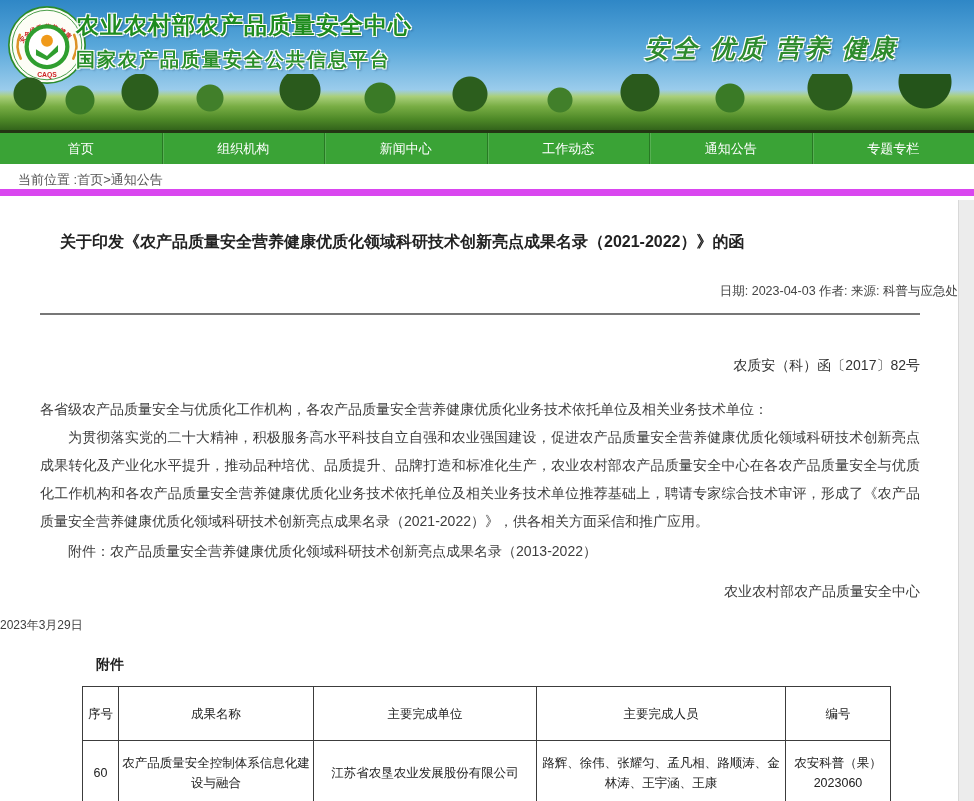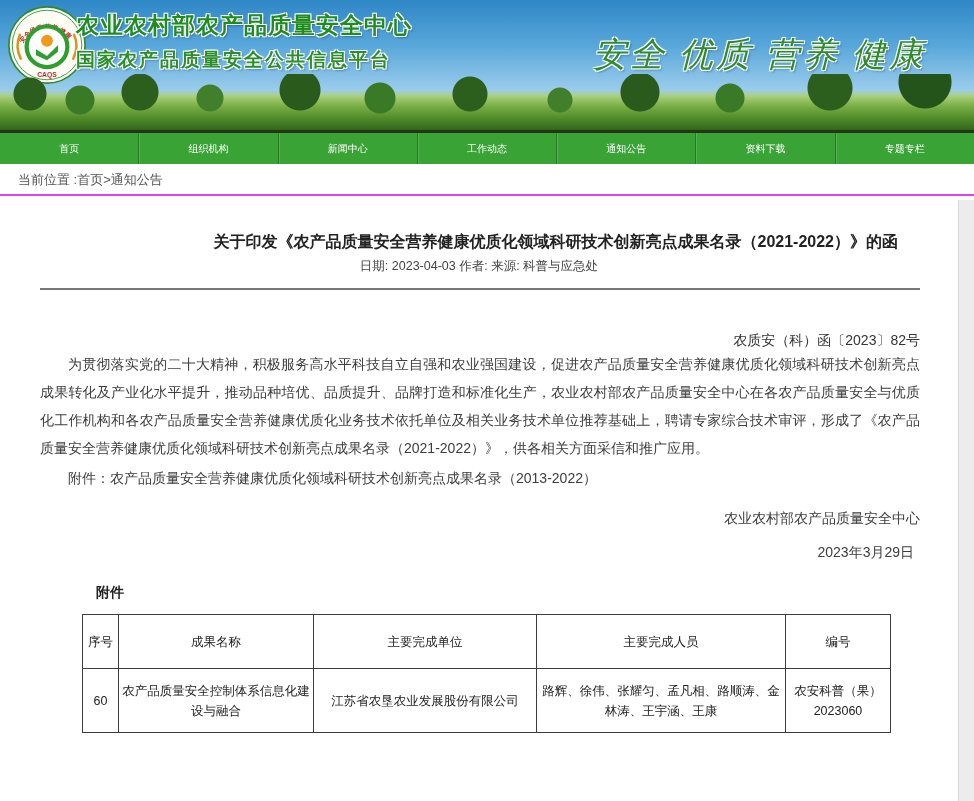--- a/index.html
+++ b/index.html
@@ -24,47 +24,47 @@
       radial-gradient(circle at 830px 14px, #2c5e1d 0 22px, transparent 23px),
       radial-gradient(circle at 925px 8px,  #24541a 0 26px, transparent 27px),
       linear-gradient(180deg, rgba(255,255,255,0) 0 28%, #a9cf7a 40%, #78ad44 58%, #4f8a28 80%, #33641b 100%);
   }
   .logo { position:absolute; left:8px; top:6px; width:78px; height:78px; }
   .banner-titles { position:absolute; left:76px; top:10px; }
   .org-title { font-size:23px; font-weight:bold; color:#1f8c1f; letter-spacing:1px;
     text-shadow:-1px -1px 0 #fff,1px -1px 0 #fff,-1px 1px 0 #fff,1px 1px 0 #fff,2px 2px 2px rgba(0,40,80,.35); }
   .platform-title { font-size:19px; font-weight:bold; color:#2a8e2a; letter-spacing:2px; margin-top:6px;
     text-shadow:-1px -1px 0 #fff,1px -1px 0 #fff,-1px 1px 0 #fff,1px 1px 0 #fff,2px 2px 2px rgba(0,40,80,.35); }
-  .slogan { position:absolute; right:48px; top:32px; font-size:34px; font-weight:normal; color:#2e8b2e;
+  .slogan { position:absolute; right:76px; top:32px; font-size:25px; font-weight:bold; color:#2e8b2e;
     letter-spacing:3px; font-style:italic;
     text-shadow:-1px -1px 0 #fff,1px -1px 0 #fff,-1px 1px 0 #fff,1px 1px 0 #fff,2px 2px 2px rgba(0,40,80,.35); }
 
   
   .navbar { display:flex; width:974px; height:34px; background:#3aa336; border-top:3px solid #233613; }
-  .nav-item { flex:1; text-align:center; line-height:31px; color:#ffffff; font-size:10px;
+  .nav-item { flex:1; text-align:center; line-height:31px; color:#ffffff; font-size:13px;
     text-decoration:none; cursor:pointer; }
   .nav-item + .nav-item { border-left:1px solid rgba(20,70,15,.45); box-shadow:inset 1px 0 0 rgba(255,255,255,.15);text-align:center; }
 
   
   .breadcrumb-bar { width:974px; height:32px; line-height:32px; padding-left:18px;
-    font-size:13px; color:#555; background:#fff; border-bottom:2px solid #d946ef; }
+    font-size:13px; color:#555; background:#fff; border-bottom:7px solid #d946ef; }
   .breadcrumb-path { color:#555; cursor:pointer; }
 
   
   .content { position:relative; width:958px; background:#fff; padding-top:36px; }
-  .article-title { text-align:right; font-size:16px; font-weight:bold; color:#222; padding:0 60px; }
-  .article-meta { text-align:center; font-size:12.5px; color:#444; margin-top:5px; }
+  .article-title { text-align:left; font-size:16px; font-weight:bold; color:#222; padding:0 60px; }
+  .article-meta { text-align:right; font-size:12.5px; color:#444; margin-top:30px; }
   .rule { border:none; border-top:2px solid #777; margin:13px 38px 0 40px; }
   .doc-no { text-align:right; margin:42px 38px 0 0; font-size:14px; color:#333; }
   .salutation { margin:20px 38px 0 40px; font-size:14px; color:#3d3d3d; line-height:28px; text-align:justify; }
   .body-par { margin:0 38px 0 40px; font-size:14px; color:#3d3d3d; line-height:28px;
     text-indent:2em; text-align:justify; }
   .attach-note { margin:2px 38px 0 40px; font-size:14px; color:#3d3d3d; line-height:28px; text-indent:2em; }
   .sign-org { text-align:right; margin:18px 38px 0 0; font-size:14px; color:#3d3d3d; }
-  .sign-date { text-align:right; margin:16px 44px 0 0; font-size:14px; color:#3d3d3d; }
+  .sign-date { margin:16px 44px 0 0; font-size:12px; color:#3d3d3d; }
 
   
   .appendix { margin:22px 0 0 82px; width:808px; }
   .appendix-label { font-size:14px; font-weight:bold; color:#222; margin-left:14px; }
   .table-title { text-align:center; font-size:18px; font-weight:bold; color:#111; margin-top:12px;
     font-family:"Liberation Serif","DejaVu Serif",serif; letter-spacing:.5px; }
   table.results { border-collapse:collapse; width:808px; margin-top:12px; table-layout:fixed; }
   table.results th, table.results td { border:1px solid #3c3c3c; text-align:center; vertical-align:middle;
     font-size:12.5px; color:#222; font-weight:normal; padding:2px 3px; line-height:20px; }
   table.results thead tr { height:54px; }
@@ -99,33 +99,33 @@
   <div class="slogan">安全 优质 营养 健康</div>
   <div class="treeline"></div>
 </div>
 
 <nav class="navbar">
   <a class="nav-item">首页</a>
   <a class="nav-item">组织机构</a>
   <a class="nav-item">新闻中心</a>
   <a class="nav-item">工作动态</a>
   <a class="nav-item">通知公告</a>
-  <a class="nav-item">资料下载</a>
   <a class="nav-item">专题专栏</a>
 </nav>
 
 <div class="breadcrumb-bar">
   <span>当前位置 :</span><span class="breadcrumb-path">首页&gt;通知公告</span>
 </div>
 
 <main class="content">
   <h1 class="article-title">关于印发《农产品质量安全营养健康优质化领域科研技术创新亮点成果名录（2021-2022）》的函</h1>
   <div class="article-meta">日期: 2023-04-03 作者: 来源: 科普与应急处</div>
   <hr class="rule">
-  <div class="doc-no">农质安（科）函〔2023〕82号</div>
+  <div class="doc-no">农质安（科）函〔2017〕82号</div>
+  <p class="salutation">各省级农产品质量安全与优质化工作机构，各农产品质量安全营养健康优质化业务技术依托单位及相关业务技术单位：</p>
   <p class="body-par">为贯彻落实党的二十大精神，积极服务高水平科技自立自强和农业强国建设，促进农产品质量安全营养健康优质化领域科研技术创新亮点成果转化及产业化水平提升，推动品种培优、品质提升、品牌打造和标准化生产，农业农村部农产品质量安全中心在各农产品质量安全与优质化工作机构和各农产品质量安全营养健康优质化业务技术依托单位及相关业务技术单位推荐基础上，聘请专家综合技术审评，形成了《农产品质量安全营养健康优质化领域科研技术创新亮点成果名录（2021-2022）》，供各相关方面采信和推广应用。</p>
   <p class="attach-note">附件：农产品质量安全营养健康优质化领域科研技术创新亮点成果名录（2013-2022）</p>
   <div class="sign-org">农业农村部农产品质量安全中心</div>
   <div class="sign-date">2023年3月29日</div>
 
   <section class="appendix">
     <div class="appendix-label">附件</div>
     <table class="results">
       <colgroup>
         <col style="width:36px">

